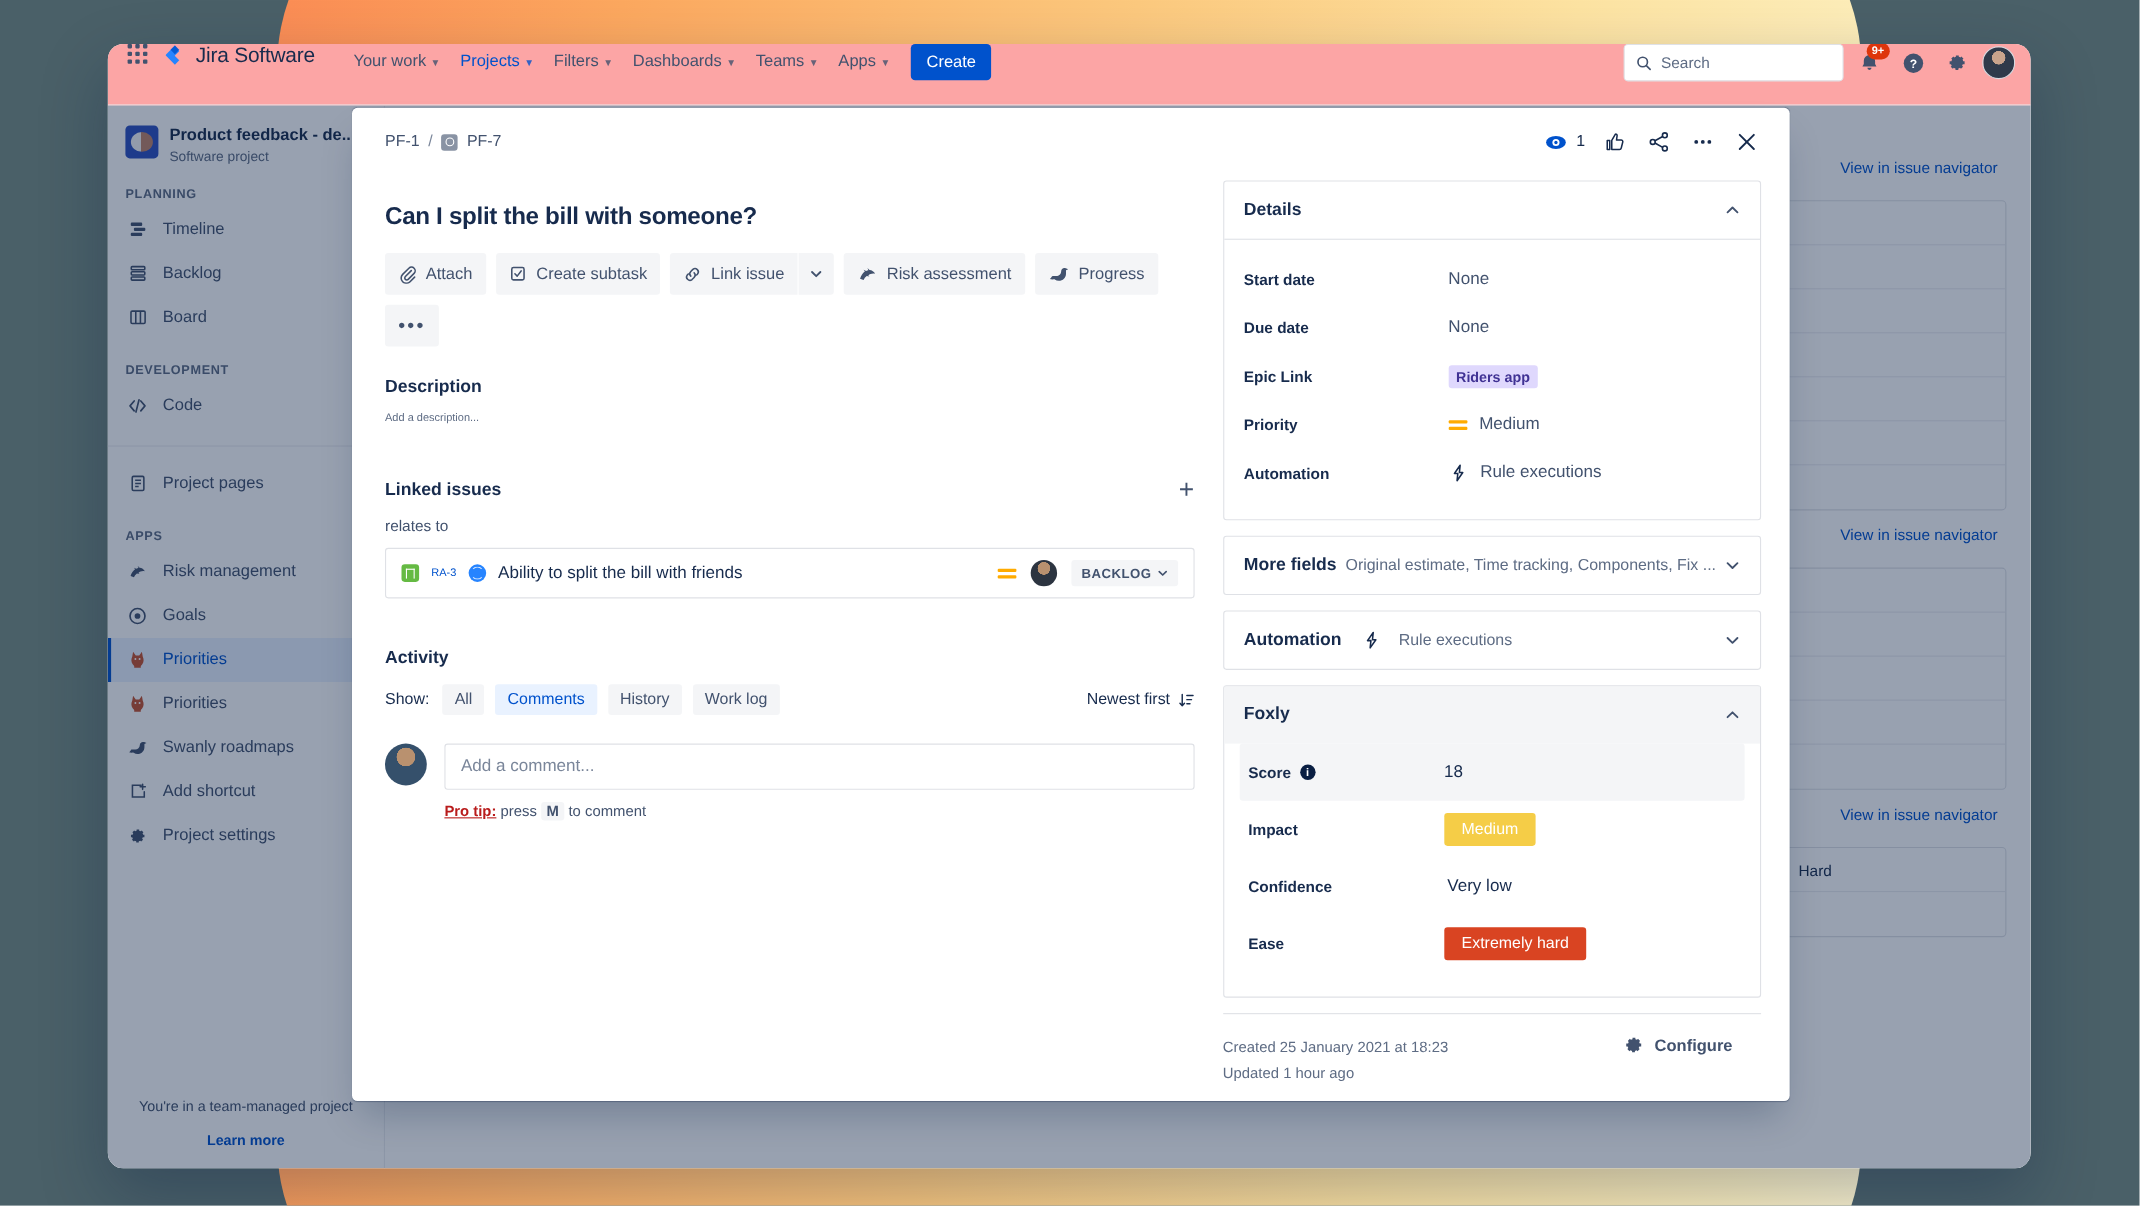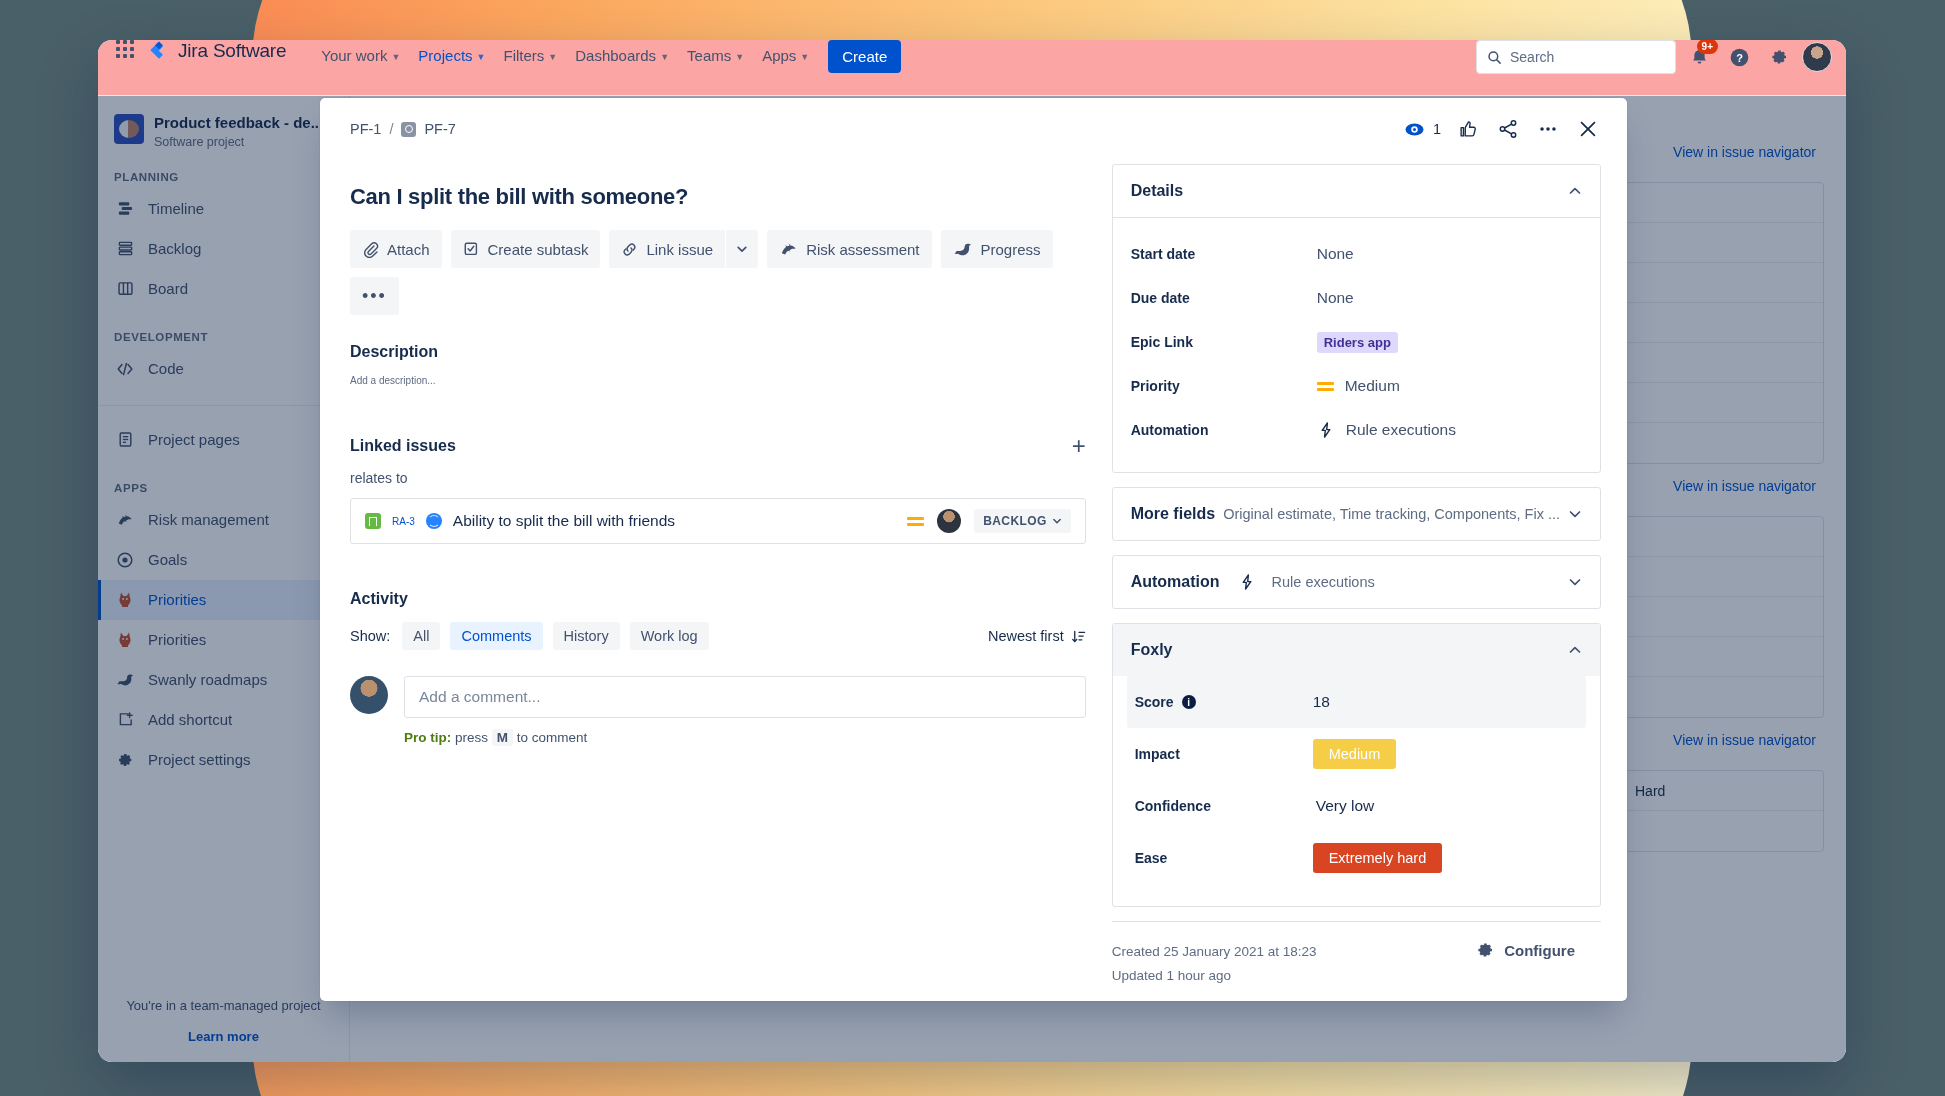--- a/index.html
+++ b/index.html
@@ -210,21 +210,21 @@
   .comment-row { display:flex; gap:16px; margin-top: 26px; align-items:flex-start; }
   .c-avatar { width:38px;height:38px;border-radius:50%;flex:0 0 38px;background: radial-gradient(circle at 50% 32%, #b9916f 0 26%, #35506b 27% 100%); }
   .c-field { flex:1; }
   .c-input {
     width:100%; height:42px; border:1px solid #dfe1e6; border-radius:3px;
     padding: 0 14px; font-size:15.5px; color:#5e6c84; font-family:inherit;
     background:#fff;
   }
   .c-input::placeholder{ color:#7a869a; }
   .protip { font-size:13.5px; color:#42526e; margin-top: 12px; }
-  .protip b { color:#4d7c0f; }
+  .protip b { color:#b91c1c;text-decoration:underline; }
   .kbd { background:#f4f5f7; border-radius:3px; padding:1px 5px; font-weight:700; color:#42526e; }
 
   
   .panel { border:1px solid #dfe1e6; border-radius:3px; margin-bottom: 14px; background:#fff; }
   .panel-head {
     display:flex; align-items:center; height:52px; padding: 0 18px;
     font-size:16px; font-weight:600; color:#172b4d; cursor:pointer;
   }
   .panel-head.shaded { background:#f4f5f7; }
   .panel-head .chev { margin-left:auto; color:#42526e; font-size:13px; }

